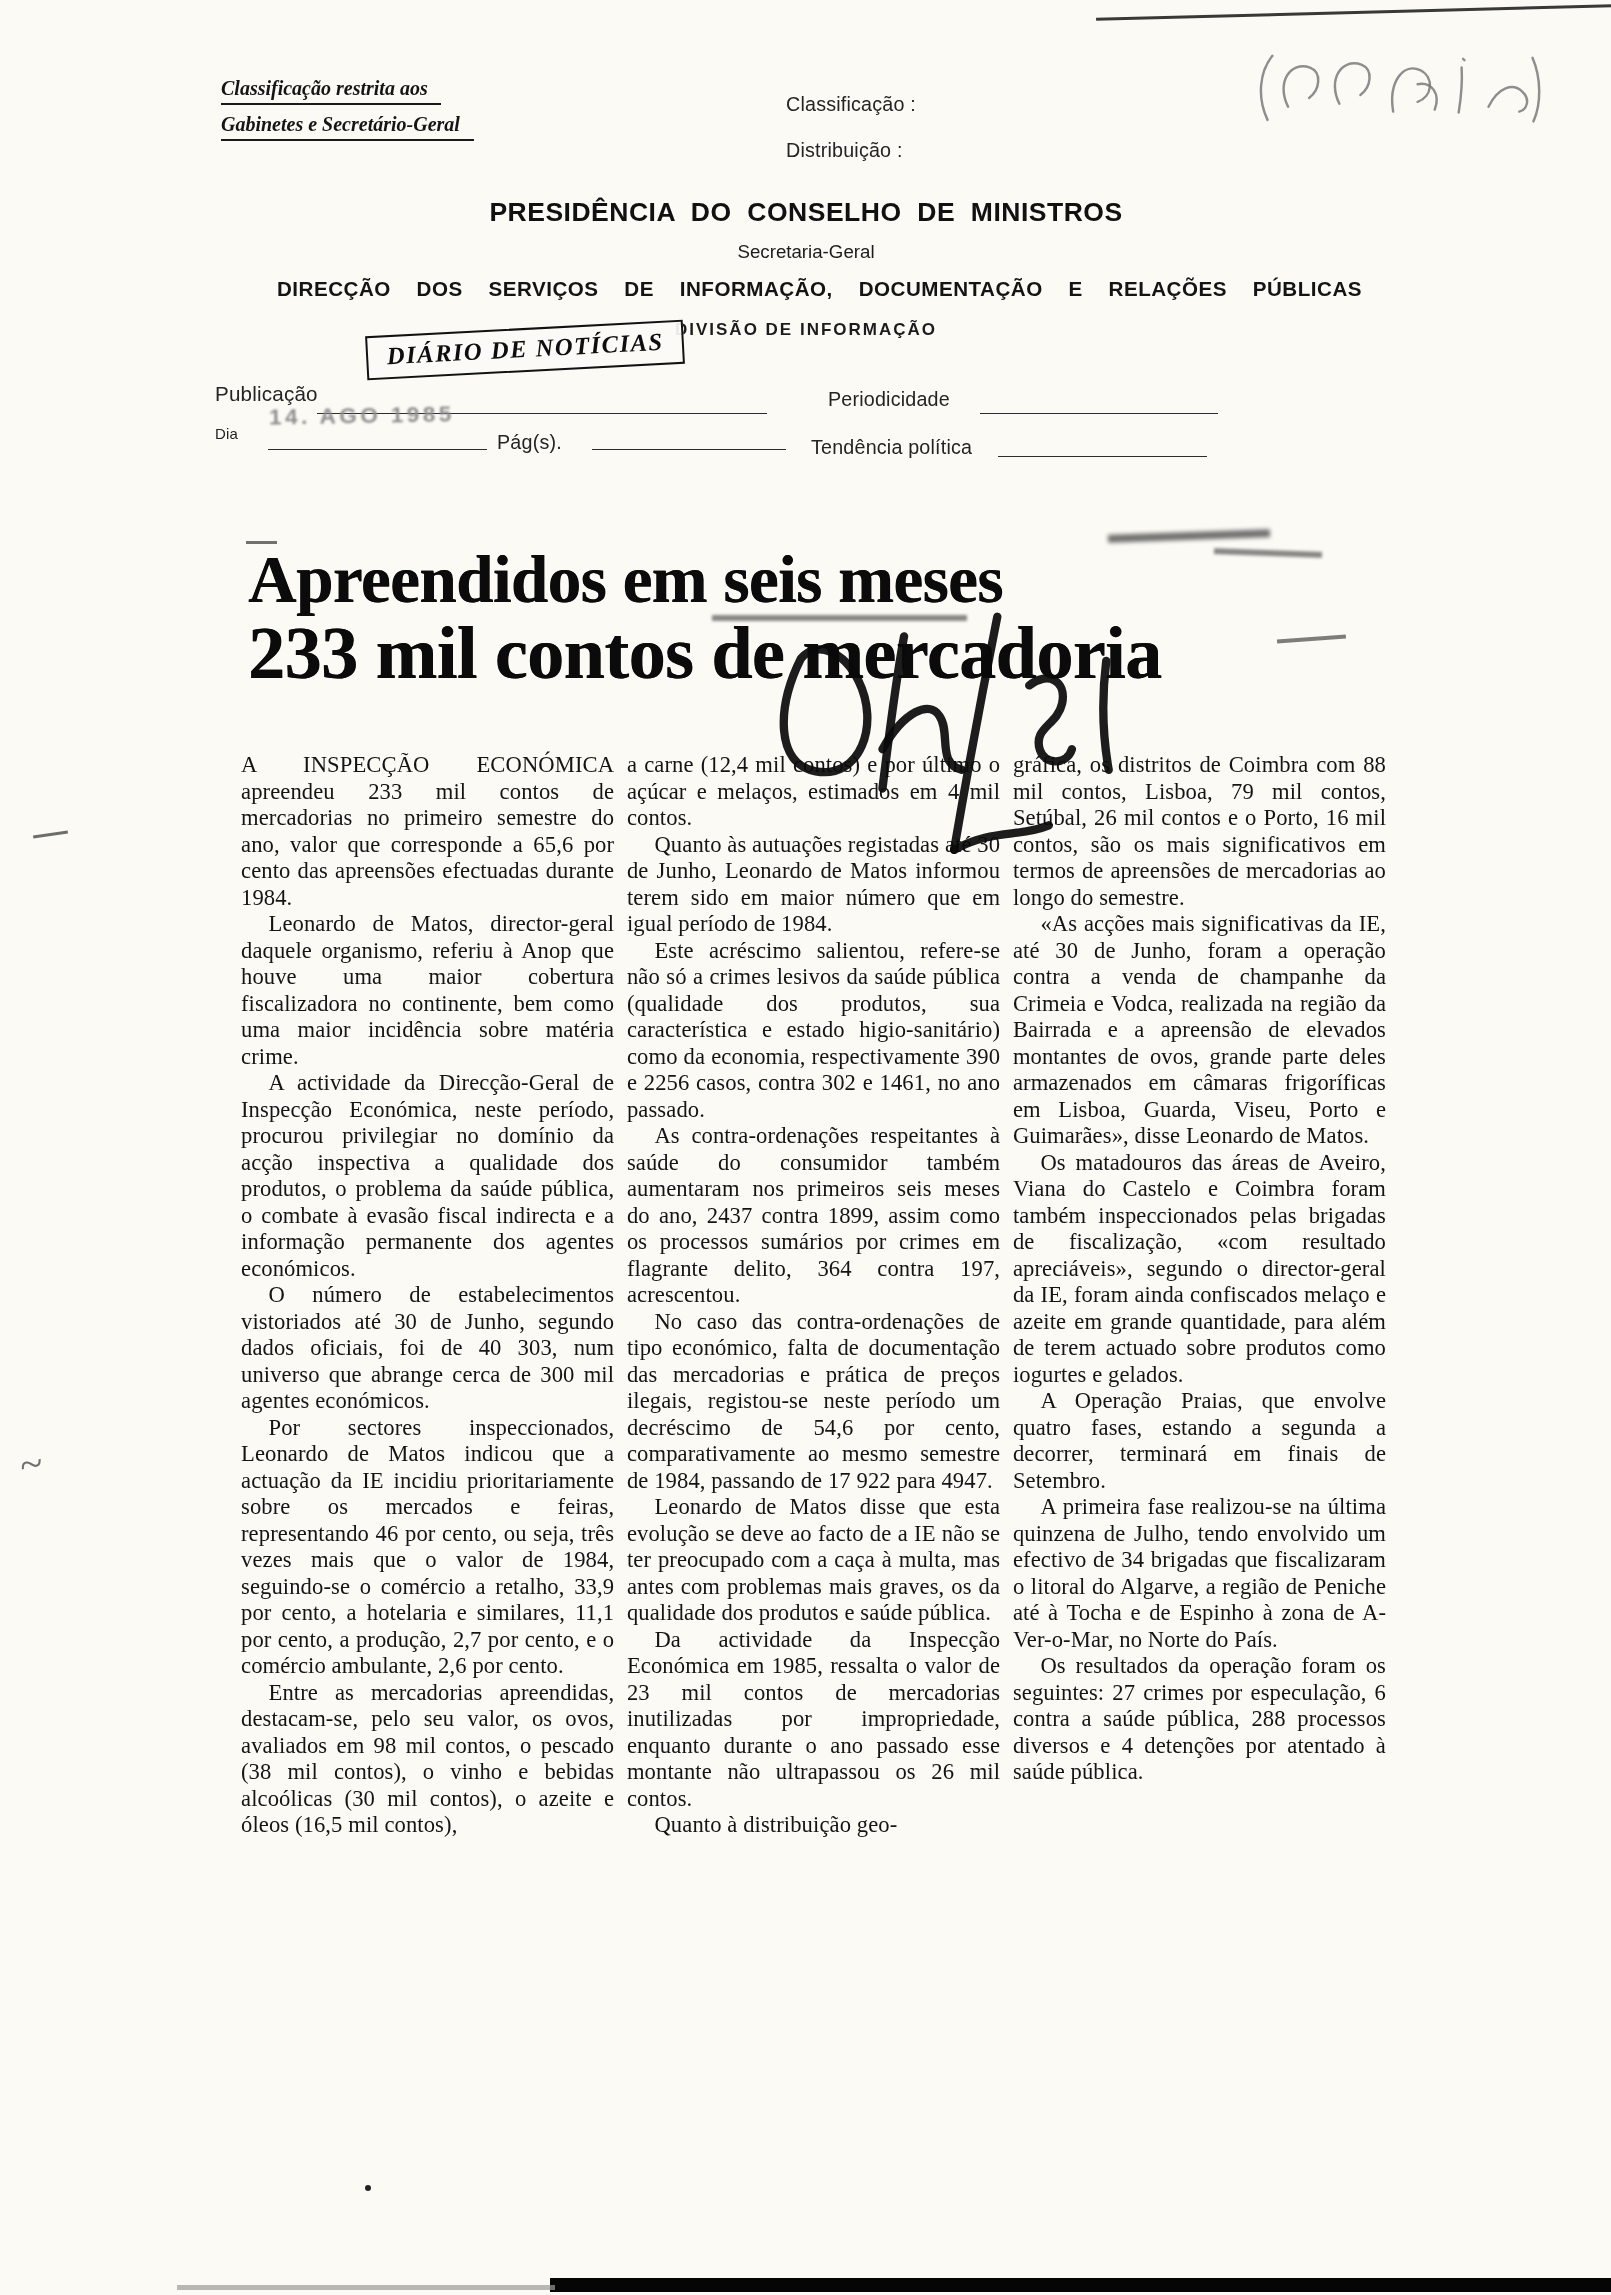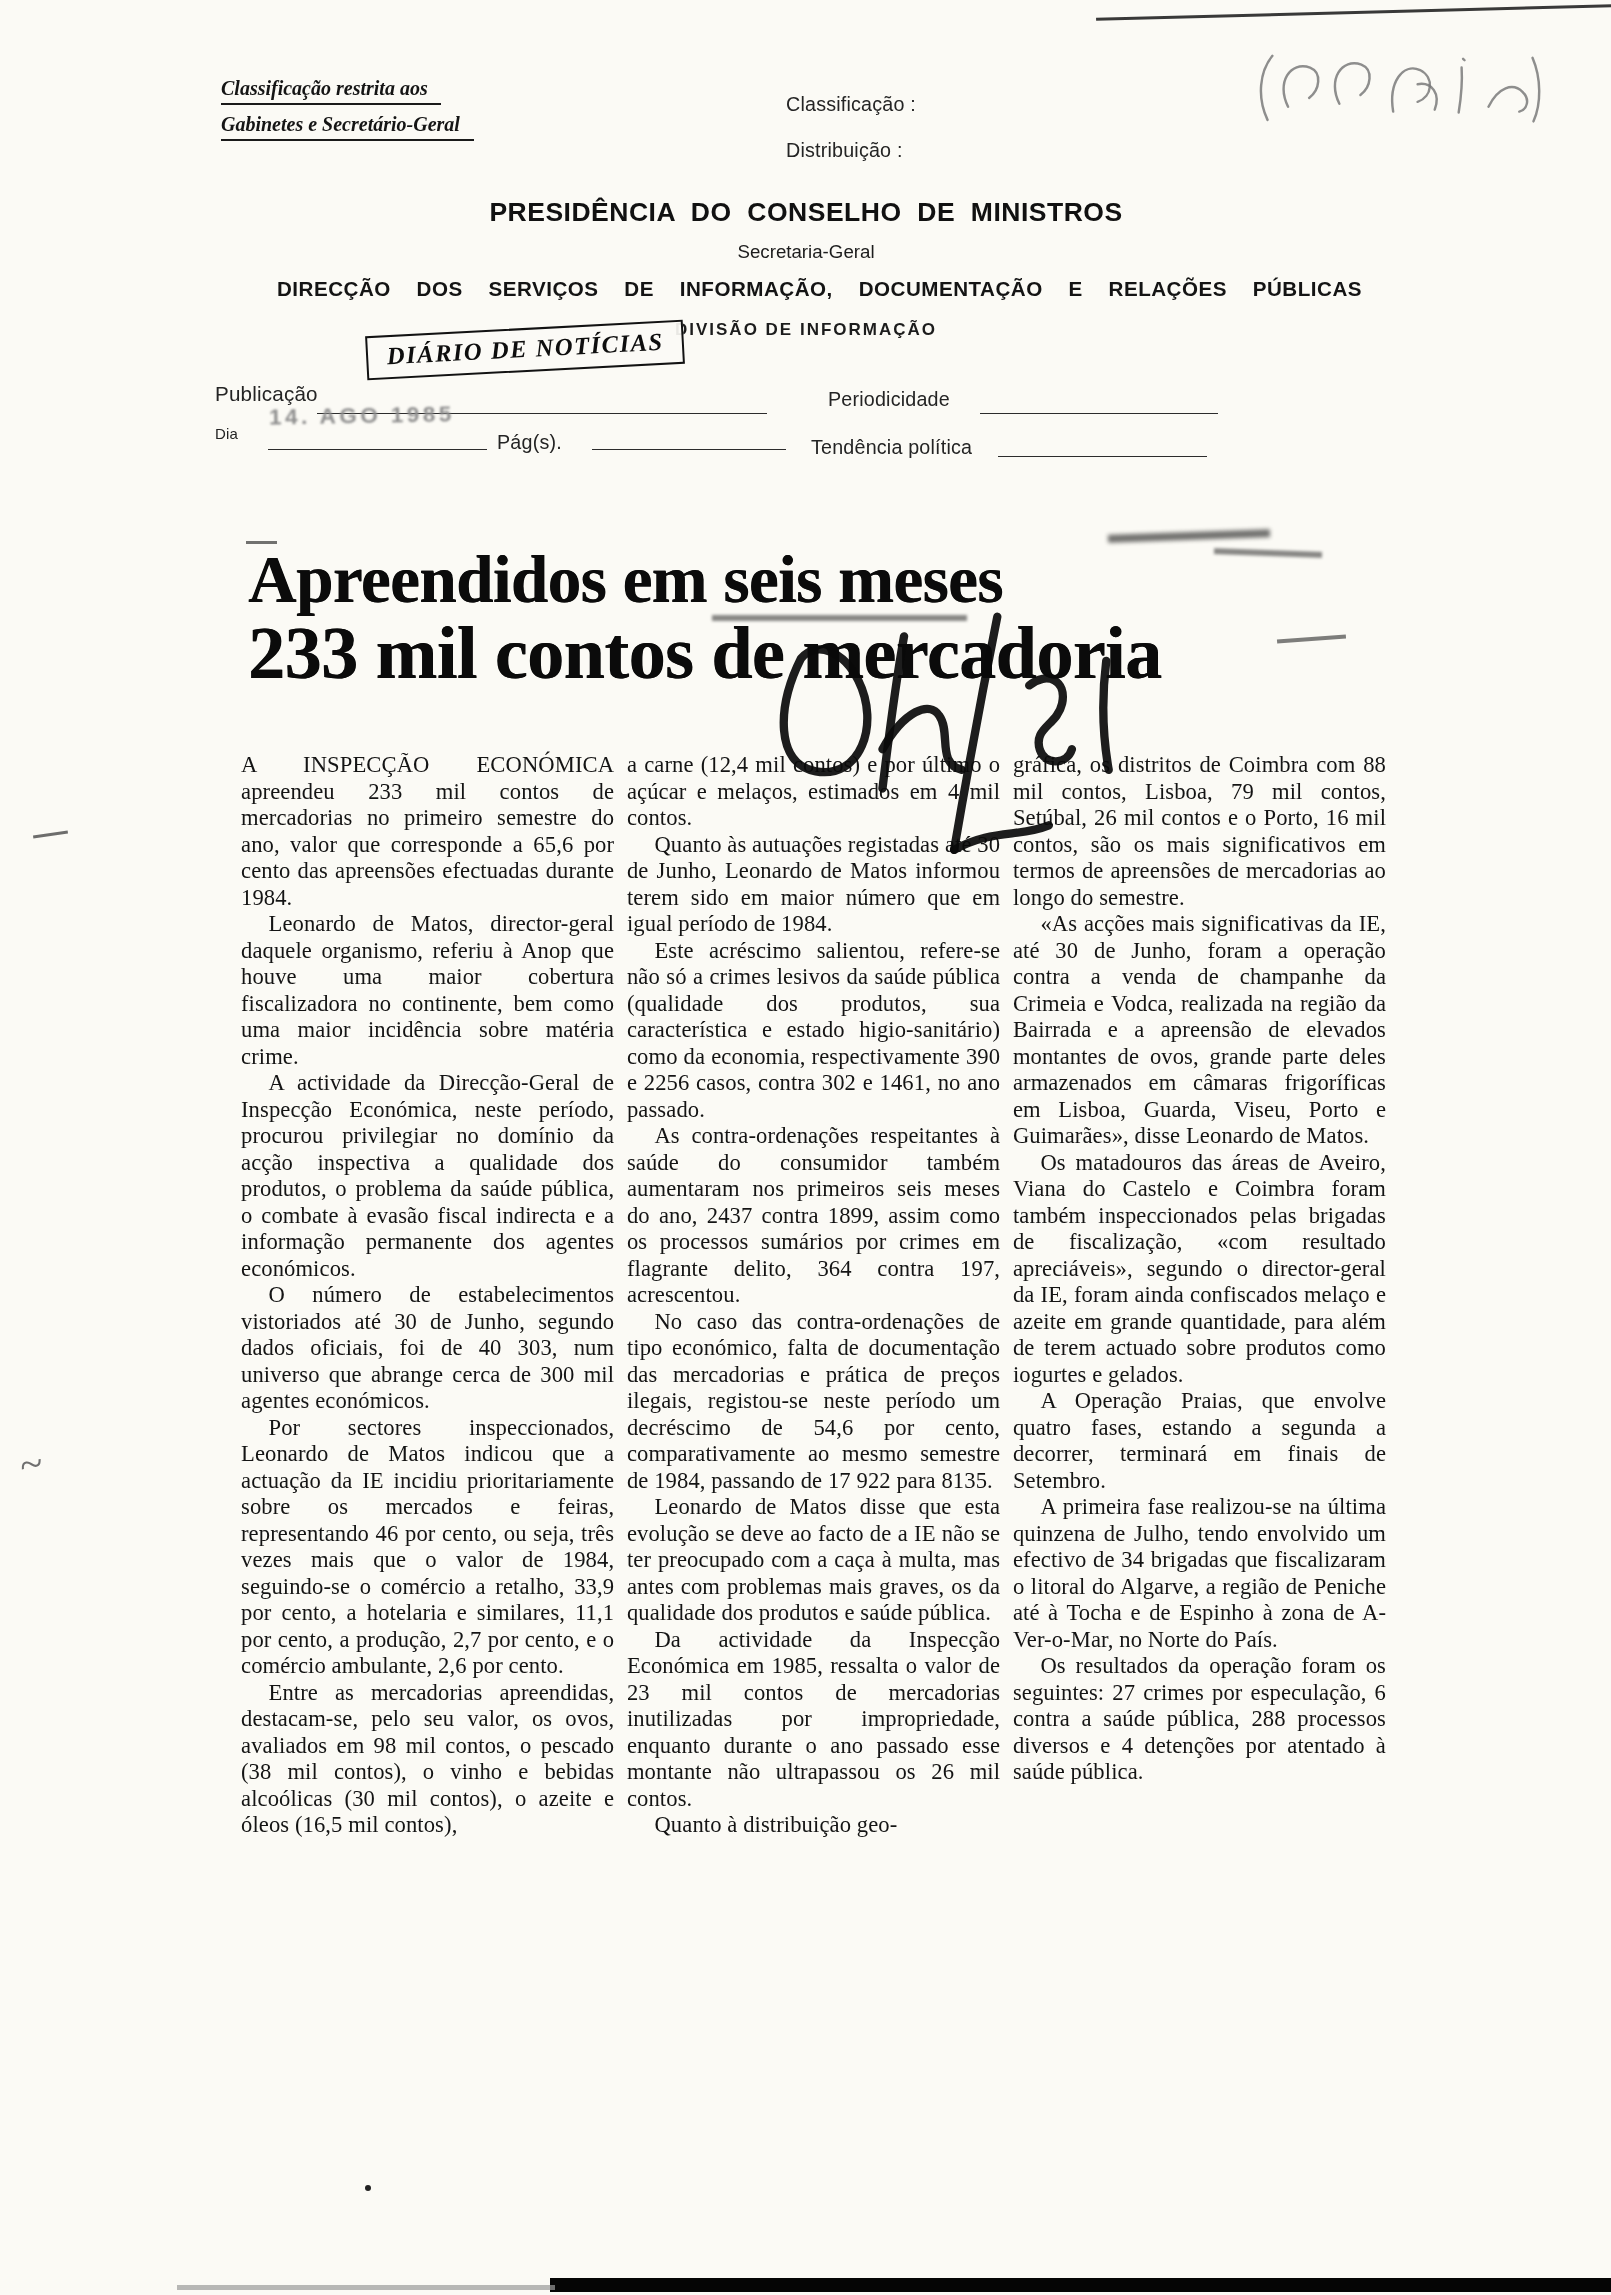--- a/index.html
+++ b/index.html
@@ -166,21 +166,21 @@
         <p>O número de estabelecimentos vistoriados até 30 de Junho, segundo dados oficiais, foi de 40 303, num universo que abrange cerca de 300 mil agentes económicos.</p>
         <p>Por sectores inspeccionados, Leonardo de Matos indicou que a actuação da IE incidiu prioritariamente sobre os mercados e feiras, representando 46 por cento, ou seja, três vezes mais que o valor de 1984, seguindo-se o comércio a retalho, 33,9 por cento, a hotelaria e similares, 11,1 por cento, a produção, 2,7 por cento, e o comércio ambulante, 2,6 por cento.</p>
         <p>Entre as mercadorias apreendidas, destacam-se, pelo seu valor, os ovos, avaliados em 98 mil contos, o pescado (38 mil contos), o vinho e bebidas alcoólicas (30 mil contos), o azeite e óleos (16,5 mil contos),</p>
       </div>
     <div class="col">
 
     <p class="no-indent">a carne (12,4 mil contos) e por último o açúcar e melaços, estimados em 4 mil contos.</p>
         <p>Quanto às autuações registadas até 30 de Junho, Leonardo de Matos informou terem sido em maior número que em igual período de 1984.</p>
         <p>Este acréscimo salientou, refere-se não só a crimes lesivos da saúde pública (qualidade dos produtos, sua característica e estado higio-sanitário) como da economia, respectivamente 390 e 2256 casos, contra 302 e 1461, no ano passado.</p>
         <p>As contra-ordenações respeitantes à saúde do consumidor também aumentaram nos primeiros seis meses do ano, 2437 contra 1899, assim como os processos sumários por crimes em flagrante delito, 364 contra 197, acrescentou.</p>
-        <p>No caso das contra-ordenações de tipo económico, falta de documentação das mercadorias e prática de preços ilegais, registou-se neste período um decréscimo de 54,6 por cento, comparativamente ao mesmo semestre de 1984, passando de 17 922 para 8135.</p>
+        <p>No caso das contra-ordenações de tipo económico, falta de documentação das mercadorias e prática de preços ilegais, registou-se neste período um decréscimo de 54,6 por cento, comparativamente ao mesmo semestre de 1984, passando de 17 922 para 4947.</p>
         <p>Leonardo de Matos disse que esta evolução se deve ao facto de a IE não se ter preocupado com a caça à multa, mas antes com problemas mais graves, os da qualidade dos produtos e saúde pública.</p>
         <p>Da actividade da Inspecção Económica em 1985, ressalta o valor de 23 mil contos de mercadorias inutilizadas por impropriedade, enquanto durante o ano passado esse montante não ultrapassou os 26 mil contos.</p>
         <p>Quanto à distribuição geo-</p>
       </div>
     <div class="col">
 
     <p class="no-indent">gráfica, os distritos de Coimbra com 88 mil contos, Lisboa, 79 mil contos, Setúbal, 26 mil contos e o Porto, 16 mil contos, são os mais significativos em termos de apreensões de mercadorias ao longo do semestre.</p>
         <p>«As acções mais significativas da IE, até 30 de Junho, foram a operação contra a venda de champanhe da Crimeia e Vodca, realizada na região da Bairrada e a apreensão de elevados montantes de ovos, grande parte deles armazenados em câmaras frigoríficas em Lisboa, Guarda, Viseu, Porto e Guimarães», disse Leonardo de Matos.</p>
         <p>Os matadouros das áreas de Aveiro, Viana do Castelo e Coimbra foram também inspeccionados pelas brigadas de fiscalização, «com resultado apreciáveis», segundo o director-geral da IE, foram ainda confiscados melaço e azeite em grande quantidade, para além de terem actuado sobre produtos como iogurtes e gelados.</p>
         <p>A Operação Praias, que envolve quatro fases, estando a segunda a decorrer, terminará em finais de Setembro.</p>

